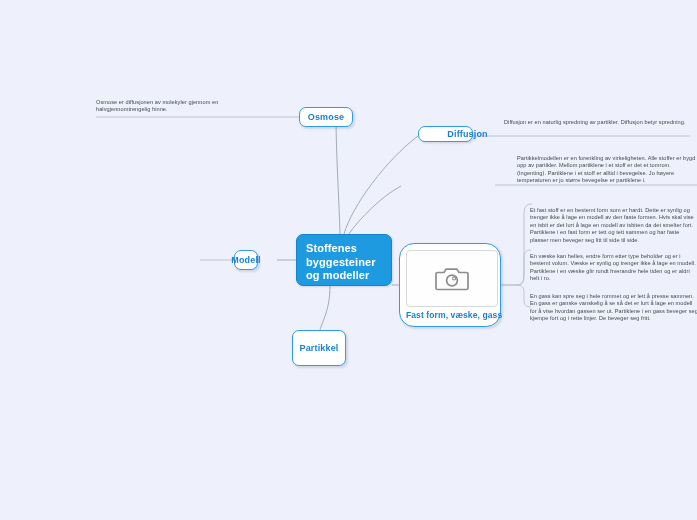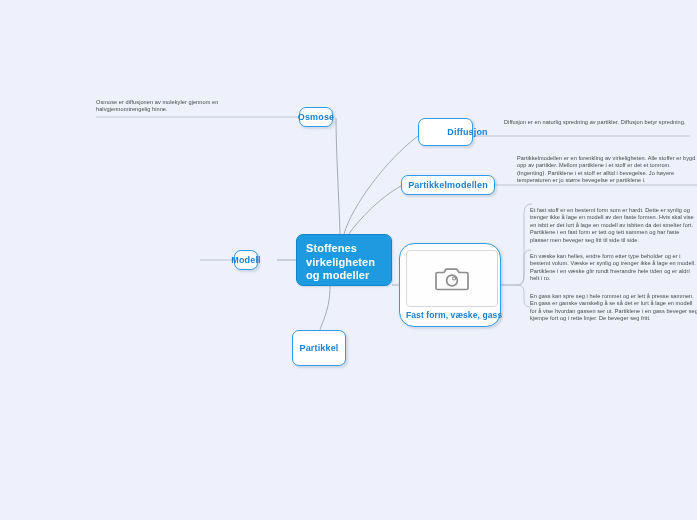--- a/index.html
+++ b/index.html
@@ -56,22 +56,22 @@
     color: #1a7fd4;
     font-weight: bold;
     font-size: 9px;
     letter-spacing: 0.15px;
     display: flex;
     align-items: center;
     justify-content: center;
     box-shadow: 1.5px 1.5px 2px rgba(60,80,120,0.16);
     white-space: nowrap;
   }
-  .n-osmose   { left: 299px; top: 107px; width: 34px; height: 20px; }
-  .n-diffusjon{ left: 418px; top: 118px; width: 55px; height: 28px; padding-left: 44px; }
+  .n-osmose   { left: 299px; top: 107px; width: 54px; height: 20px; }
+  .n-diffusjon{ left: 418px; top: 126px; width: 55px; height: 16px; padding-left: 44px; }
   .n-partmod  { left: 401px; top: 175px; width: 94px; height: 20px; }
   .n-modell   { left: 234px; top: 250px; width: 24px; height: 20px; }
   .n-partikkel{ left: 292px; top: 330px; width: 54px; height: 36px; }
 
   
   .image-node {
     left: 399px;
     top: 243px;
     width: 102px;
     height: 84px;
@@ -140,27 +140,26 @@
 
       <path d="M 392 285 L 399 285" stroke="#9aa3ad"></path>
 
       <path d="M 501 285 L 516 285" stroke="#9aa3ad"></path>
       <path d="M 516 285 C 522 285 524 282 524 272 L 524 215 C 524 207 526 204 532 204" stroke="#b9c0c8"></path>
       <path d="M 516 285 C 522 285 524 283 524 276 L 524 258 C 524 252 526 250 531 250" stroke="#b9c0c8"></path>
       <path d="M 516 285 C 522 285 524 287 524 293 L 524 300 C 524 305 526 307 531 307" stroke="#b9c0c8"></path>
     </g>
   </svg>
 
-  <div class="node root-node">Stoffenes virkeligheten og modeller</div>
+  <div class="node root-node">Stoffenes byggesteiner og modeller</div>
 
   <div class="node topic-node n-osmose">Osmose</div>
 
   <div class="node topic-node n-diffusjon">Diffusjon</div>
 
-  <div class="node topic-node n-partmod">Partikkelmodellen</div>
 
   <div class="node topic-node n-modell">Modell</div>
 
   <div class="node topic-node n-partikkel">Partikkel</div>
 
   <div class="node image-node">
     <div class="image-frame">
       <svg width="34" height="27" viewBox="0 0 34 27">
         <g fill="none" stroke="#8d8d8d" stroke-width="1.7">
           <path d="M2.5 7.5 h6.5 l2.2 -3.4 h10.6 l2.2 3.4 h7.5 a1.5 1.5 0 0 1 1.5 1.5 v14 a1.5 1.5 0 0 1 -1.5 1.5 h-29 a1.5 1.5 0 0 1 -1.5 -1.5 v-14 a1.5 1.5 0 0 1 1.5 -1.5 z"></path>

